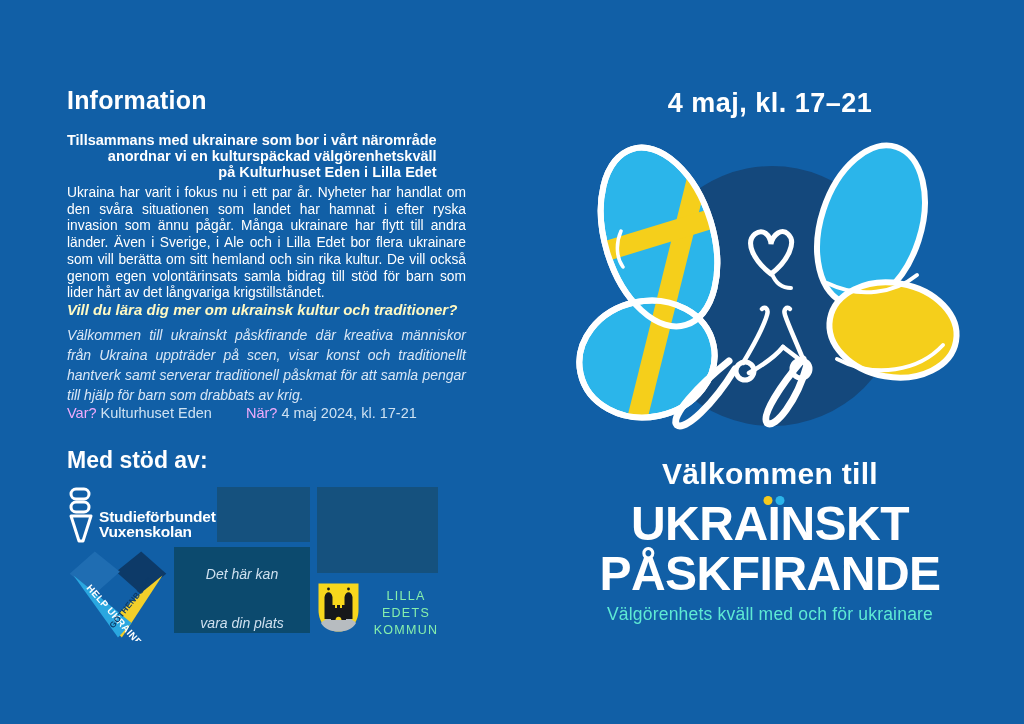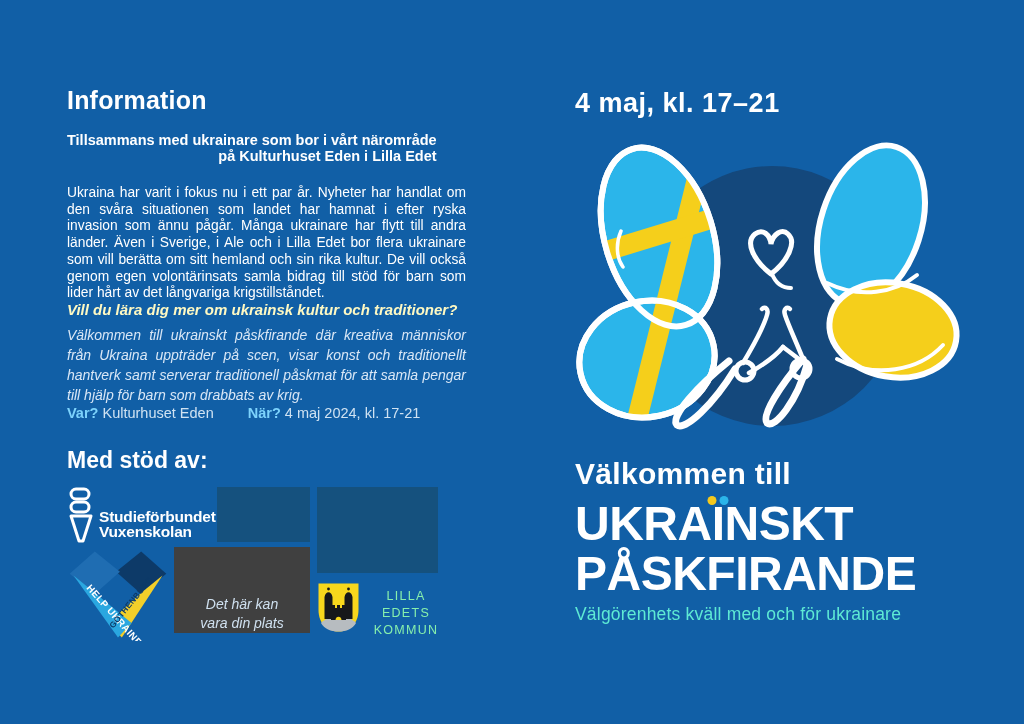--- a/index.html
+++ b/index.html
@@ -9,40 +9,40 @@
 
   
   .info-title{left:67px;top:86px;font-size:25px;font-weight:700;letter-spacing:.2px;}
   .intro{left:67px;top:132px;font-size:14.5px;font-weight:700;line-height:16px;color:#ffffff;text-align:right;}
   .body-par{left:67px;top:185px;width:399px;margin:0;font-size:13.8px;line-height:16.7px;
             text-align:justify;color:#ffffff;}
   .question{left:67px;top:301px;margin:0;font-size:15px;font-weight:700;font-style:italic;color:#fef9c3;}
   .invite{left:67px;top:325px;width:399px;margin:0;font-size:14px;font-style:italic;
           line-height:20px;text-align:justify;color:#d9e7f6;}
   .when-where{left:67px;top:405px;font-size:14.5px;color:#cfe2f2;}
-  .when-where .lbl{font-weight:700;color:#7dd3fc;}
+  .when-where .lbl{font-weight:400;color:#f0abfc;}
   .when-where .gap{display:inline-block;width:26px;}
   .sponsors-title{left:67px;top:447px;font-size:23px;font-weight:700;}
 
   .sv-logo{left:66px;top:486px;}
   .sv-text{left:99px;top:509px;font-size:15.5px;font-weight:700;line-height:15px;letter-spacing:-.2px;}
   .panel{background:#15517e;}
   .panel-1{left:217px;top:487px;width:93px;height:55px;}
   .panel-2{left:317px;top:487px;width:121px;height:86px;}
-  .placeholder-box{left:174px;top:547px;width:136px;height:86px;background:#404040;
-        display:flex;flex-direction:column;align-items:center;justify-content:flex-end;
+  .placeholder-box{left:174px;top:547px;width:136px;height:86px;background:#0c4a6e;
+        display:flex;flex-direction:column;align-items:center;justify-content:space-between;
         padding-top:18px;box-sizing:border-box;}
   .placeholder-box div{font-size:14px;font-style:italic;color:#cfe0ef;line-height:19px;}
   .heart-logo{left:60px;top:543px;}
   .shield{left:317px;top:582px;}
   .kommun-text{left:362px;top:588px;width:88px;text-align:center;font-size:12.5px;
         letter-spacing:1.3px;line-height:17px;color:#86efac;font-weight:400;}
 
   
-  .r-center{left:575px;width:390px;}
+  .r-center{left:575px;width:390px;text-align:center;}
   .datetime{top:88px;font-size:27px;font-weight:700;letter-spacing:.5px;}
   .butterflies{left:575px;top:133px;}
   .welcome{top:457px;font-size:30px;font-weight:700;letter-spacing:.3px;}
   .title-line{font-size:48px;font-weight:800;letter-spacing:-.5px;line-height:48px;}
   .title-1{top:500px;}
   .title-2{top:550px;}
   .subtitle{top:604px;font-size:17.5px;letter-spacing:.2px;color:#5eead4;}
   .i-dia{position:relative;display:inline-block;}
   .i-dia .dots{position:absolute;top:-4px;left:50%;transform:translateX(-50%);
         display:flex;gap:3px;}
@@ -52,20 +52,21 @@
 </style>
 </head>
 <body>
 
 <div class="flyer">
 
   <h1 class="abs info-title" style="margin:0;">Information</h1>
 
   <div class="abs intro">
     <div>Tillsammans med ukrainare som bor i vårt närområde</div>
+    <div>anordnar vi en kulturspäckad välgörenhetskväll</div>
     <div>på Kulturhuset Eden i Lilla Edet</div>
   </div>
 
   <p class="abs body-par">Ukraina har varit i fokus nu i ett par år. Nyheter har handlat om den svåra situationen som landet har hamnat i efter ryska invasion som ännu pågår. Många ukrainare har flytt till andra länder. Även i Sverige, i Ale och i Lilla Edet bor flera ukrainare som vill berätta om sitt hemland och sin rika kultur. De vill också genom egen volontärinsats samla bidrag till stöd för barn som lider hårt av det långvariga krigstillståndet.</p>
 
   <p class="abs question">Vill du lära dig mer om ukrainsk kultur och traditioner?</p>
 
   <p class="abs invite">Välkommen till ukrainskt påskfirande där kreativa människor från Ukraina uppträder på scen, visar konst och traditionellt hantverk samt serverar traditionell påskmat för att samla pengar till hjälp för barn som drabbats av krig.</p>
 
   <div class="abs when-where">

